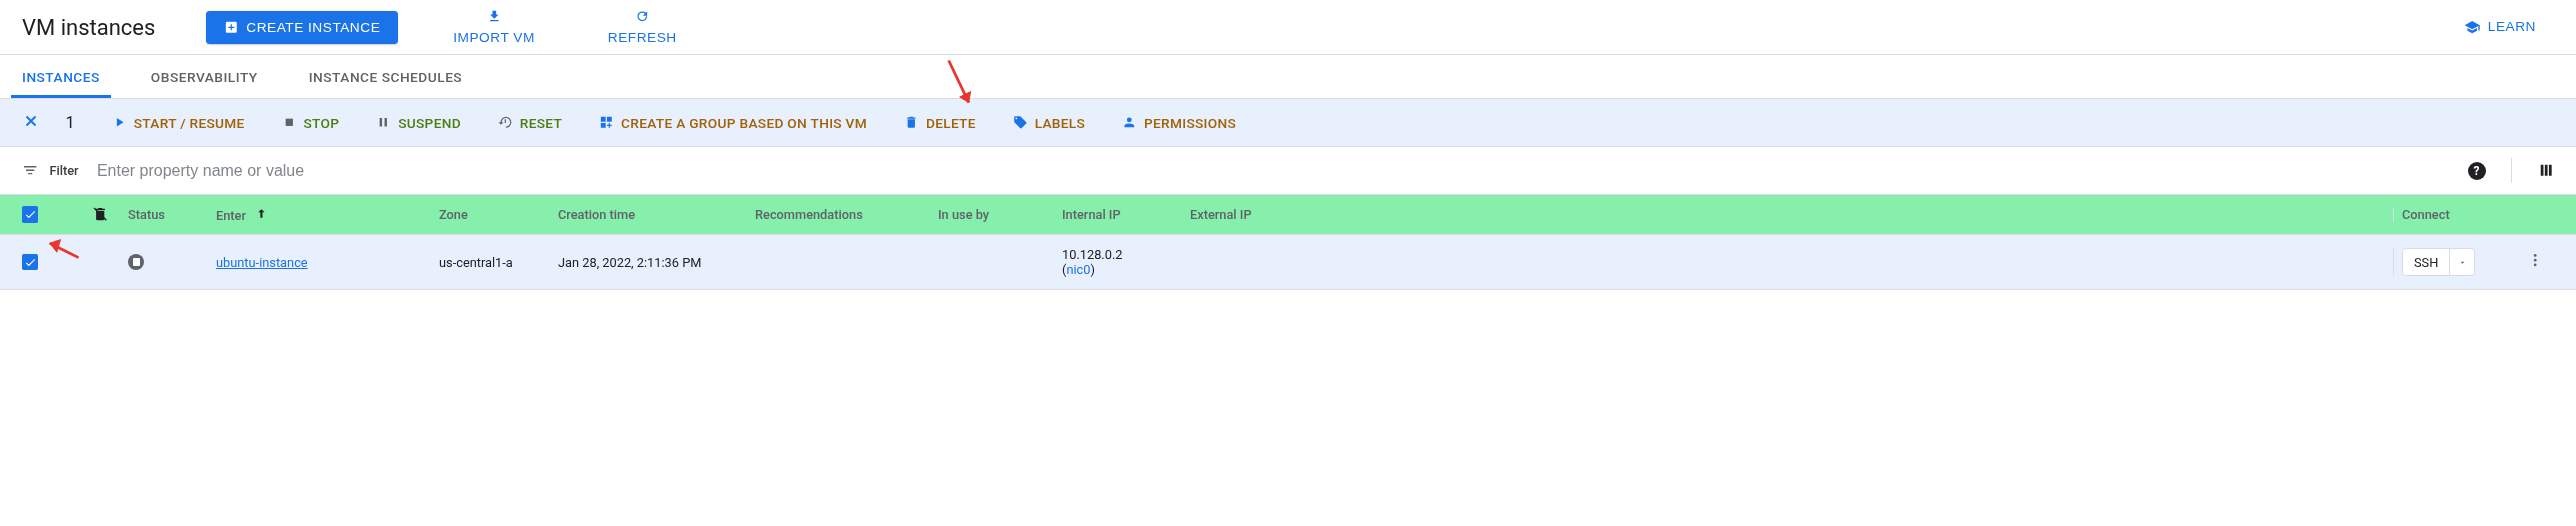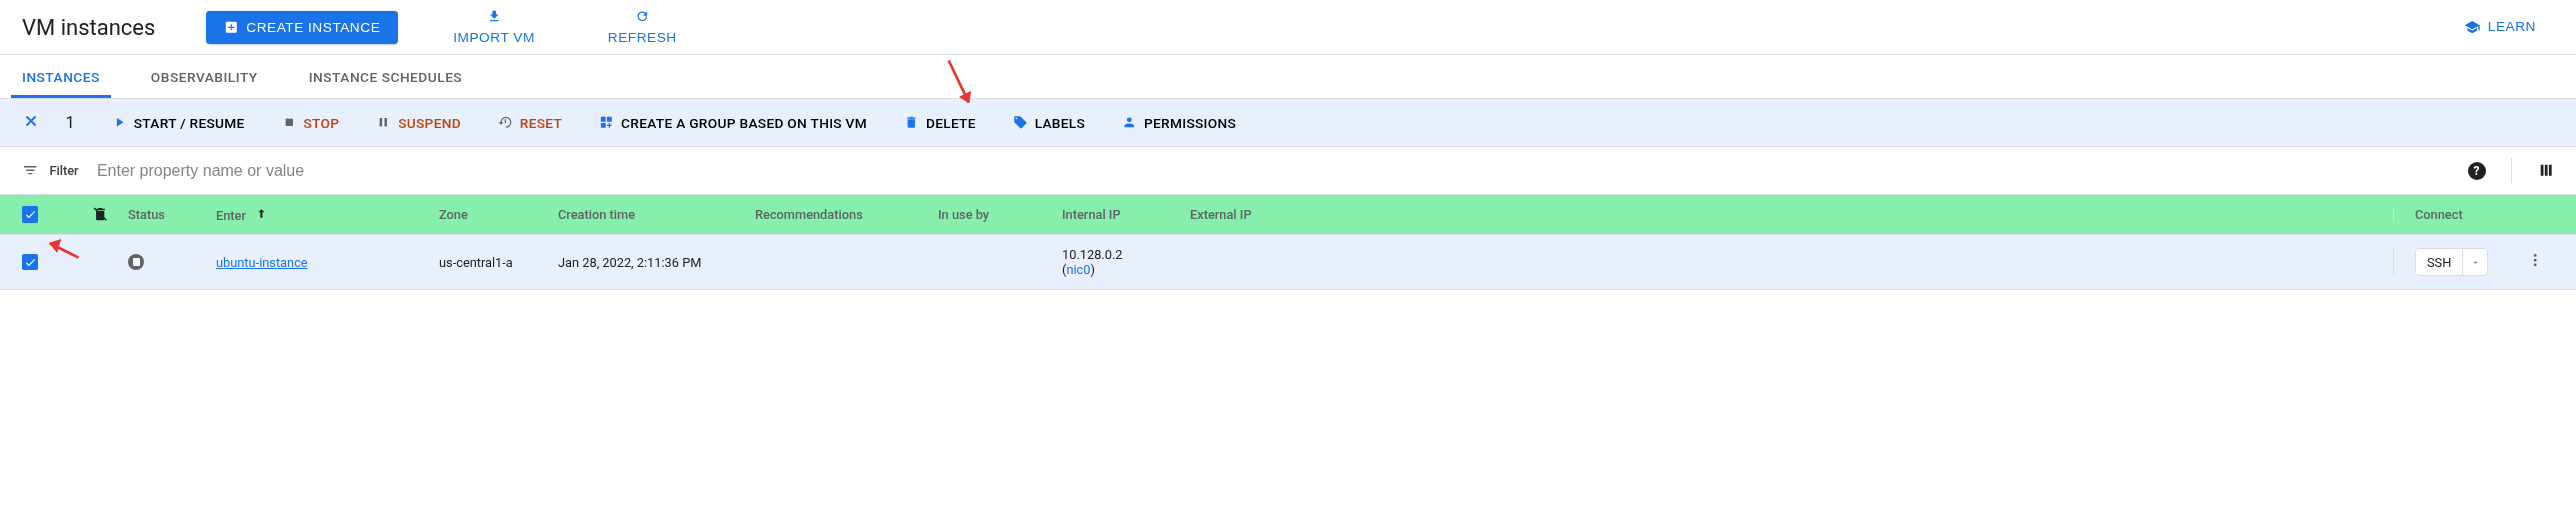--- a/index.html
+++ b/index.html
@@ -19,22 +19,22 @@
   .tabs { display: flex; align-items: center; padding: 0 22px; border-bottom: 0.9px solid #dadce0; height: 44px; gap: 51px; text-align: center; }
   .tab { color: #5f6368; font-size: 13.7px; font-weight: 500; letter-spacing: 0.5px; cursor: pointer; height: 100%; display: flex; align-items: center; position: relative; }
   .tab.active { color: #1a73e8; }
   .tab.active::after { content: ""; position: absolute; left: -11px; right: -11px; bottom: 0; height: 2.7px; background: #1a73e8; }
   
   
   .selection-bar { display: flex; align-items: center; padding: 0 22px; background: #e8f0fe; height: 48px; gap: 37px; border-bottom: 0.9px solid #dadce0; }
   .sel-close-count { display: flex; align-items: center; gap: 25.6px; }
   .sel-close { color: #1a73e8; cursor: pointer; font-size: 18px; font-weight: 300; }
   .sel-count { font-size: 16.4px; color: #202124; }
-  .sel-action { display: inline-flex; align-items: center; gap: 7.3px; color: #000000; font-size: 13.7px; font-weight: 500; letter-spacing: 0.3px; cursor: pointer; }
-  .sel-action.muted { color: #c2410c; }
+  .sel-action { display: inline-flex; align-items: center; gap: 7.3px; color: #a16207; font-size: 13.7px; font-weight: 500; letter-spacing: 0.3px; cursor: pointer; }
+  .sel-action.muted { color: #4d7c0f; }
   
   
   .filter-bar { display: flex; align-items: center; padding: 0 22px; height: 48px; gap: 11px; border-bottom: 0.9px solid #dadce0; }
   .filter-icon { color: #5f6368; }
   .filter-label { font-weight: 500; color: #3c4043; }
   .filter-input { border: none; outline: none; font-size: 16px; color: #5f6368; flex: 1; padding: 3.7px 7.3px; }
   .filter-input::placeholder { color: #80868b; }
   .filter-right { display: flex; align-items: center; gap: 25.6px; margin-left: auto; }
   .help-icon { width: 18px; height: 18px; border-radius: 50%; background: #202124; color: #fff; display: flex; align-items: center; justify-content: center; font-size: 12px; font-weight: bold; cursor: pointer; }
   .columns-icon { cursor: pointer; }
@@ -48,21 +48,21 @@
   .col-check { width: 51px; display: flex; align-items: center; }
   .col-trash { width: 55px; display: flex; align-items: center; justify-content: center; }
   .col-status { width: 88px; }
   .col-name { width: 223px; }
   .col-zone { width: 119px; }
   .col-ctime { width: 197px; }
   .col-rec { width: 183px; }
   .col-inuse { width: 124px; }
   .col-iip { width: 128px; }
   .col-eip { width: 106px; }
-  .col-connect { width: 124px; border-left: 0.9px solid #dadce0; padding-left: 21px; }
+  .col-connect { width: 124px; border-left: 0.9px solid #dadce0; padding-left: 8px; }
   .col-menu { width: 37px; text-align: center; }
   .name-link { color: #1a73e8; text-decoration: underline; cursor: pointer; }
   .nic-link { color: #1a73e8; cursor: pointer; }
   .sort-arrow { margin-left: 5.5px; }
   
   .checkbox { width: 16.4px; height: 16.4px; border-radius: 1.8px; background: #1a73e8; display: flex; align-items: center; justify-content: center; cursor: pointer; }
   .checkbox svg { fill: #fff; }
   
   .status-dot { width: 16.4px; height: 16.4px; border-radius: 50%; background: #5f6368; display: flex; align-items: center; justify-content: center; }
   .status-dot::after { content: ""; width: 7.3px; height: 7.3px; background: #fff; border-radius: 0.9px; }

